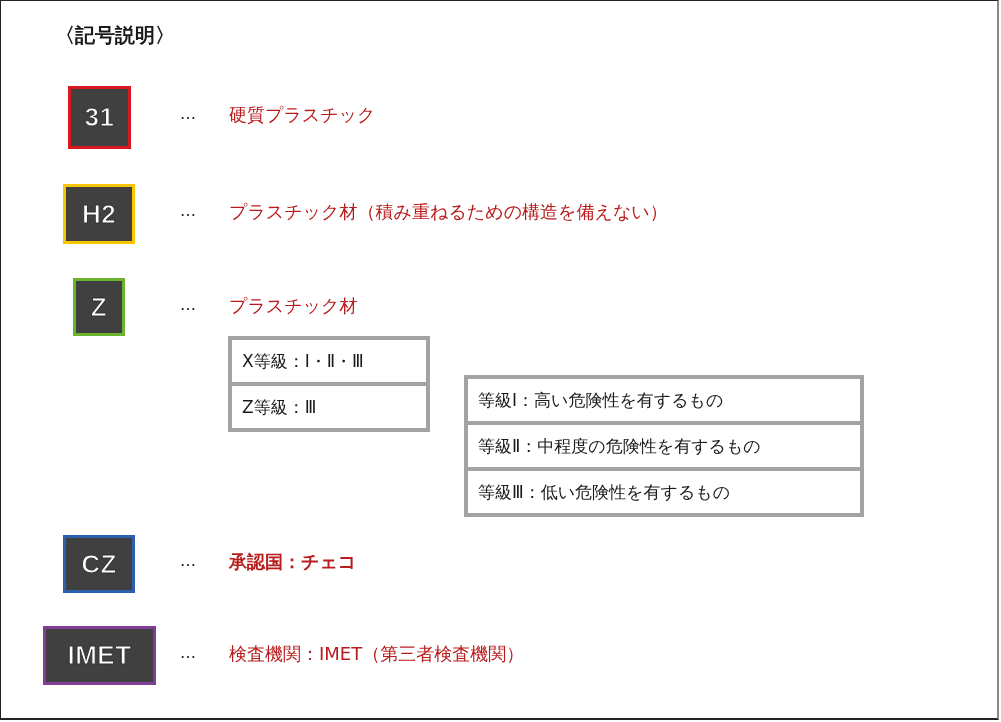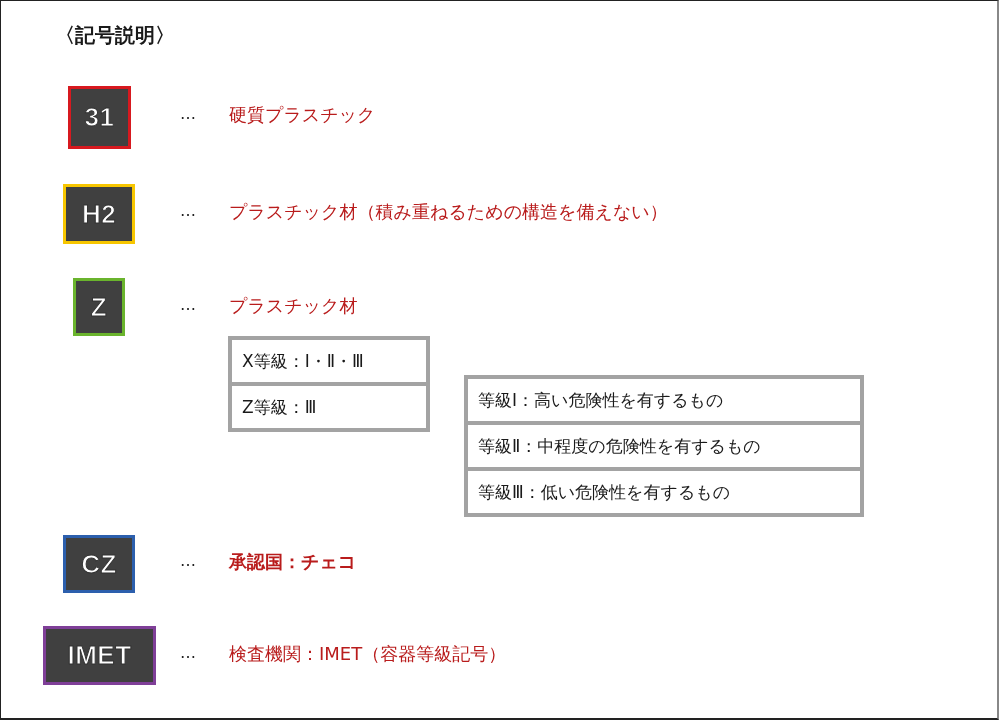--- a/index.html
+++ b/index.html
@@ -72,13 +72,13 @@
 <div class="sym" style="left:63px; top:535px; width:72px; height:58px; border:3px solid #2c5fad;">
   <span>CZ</span>
 </div>
 <div class="dots" style="left:180px; top:551px;">…</div>
 <div class="desc" style="left:229px; top:550px;font-weight:bold;">承認国：チェコ</div>
 
 <div class="sym" style="left:43px; top:626px; width:113px; height:59px; border:3px solid #7f3f98;">
   <span>IMET</span>
 </div>
 <div class="dots" style="left:180px; top:643px;">…</div>
-<div class="desc" style="left:229px; top:642px;">検査機関：IMET（容器等級記号）</div>
+<div class="desc" style="left:229px; top:642px;">検査機関：IMET（第三者検査機関）</div>
 
 </body></html>

